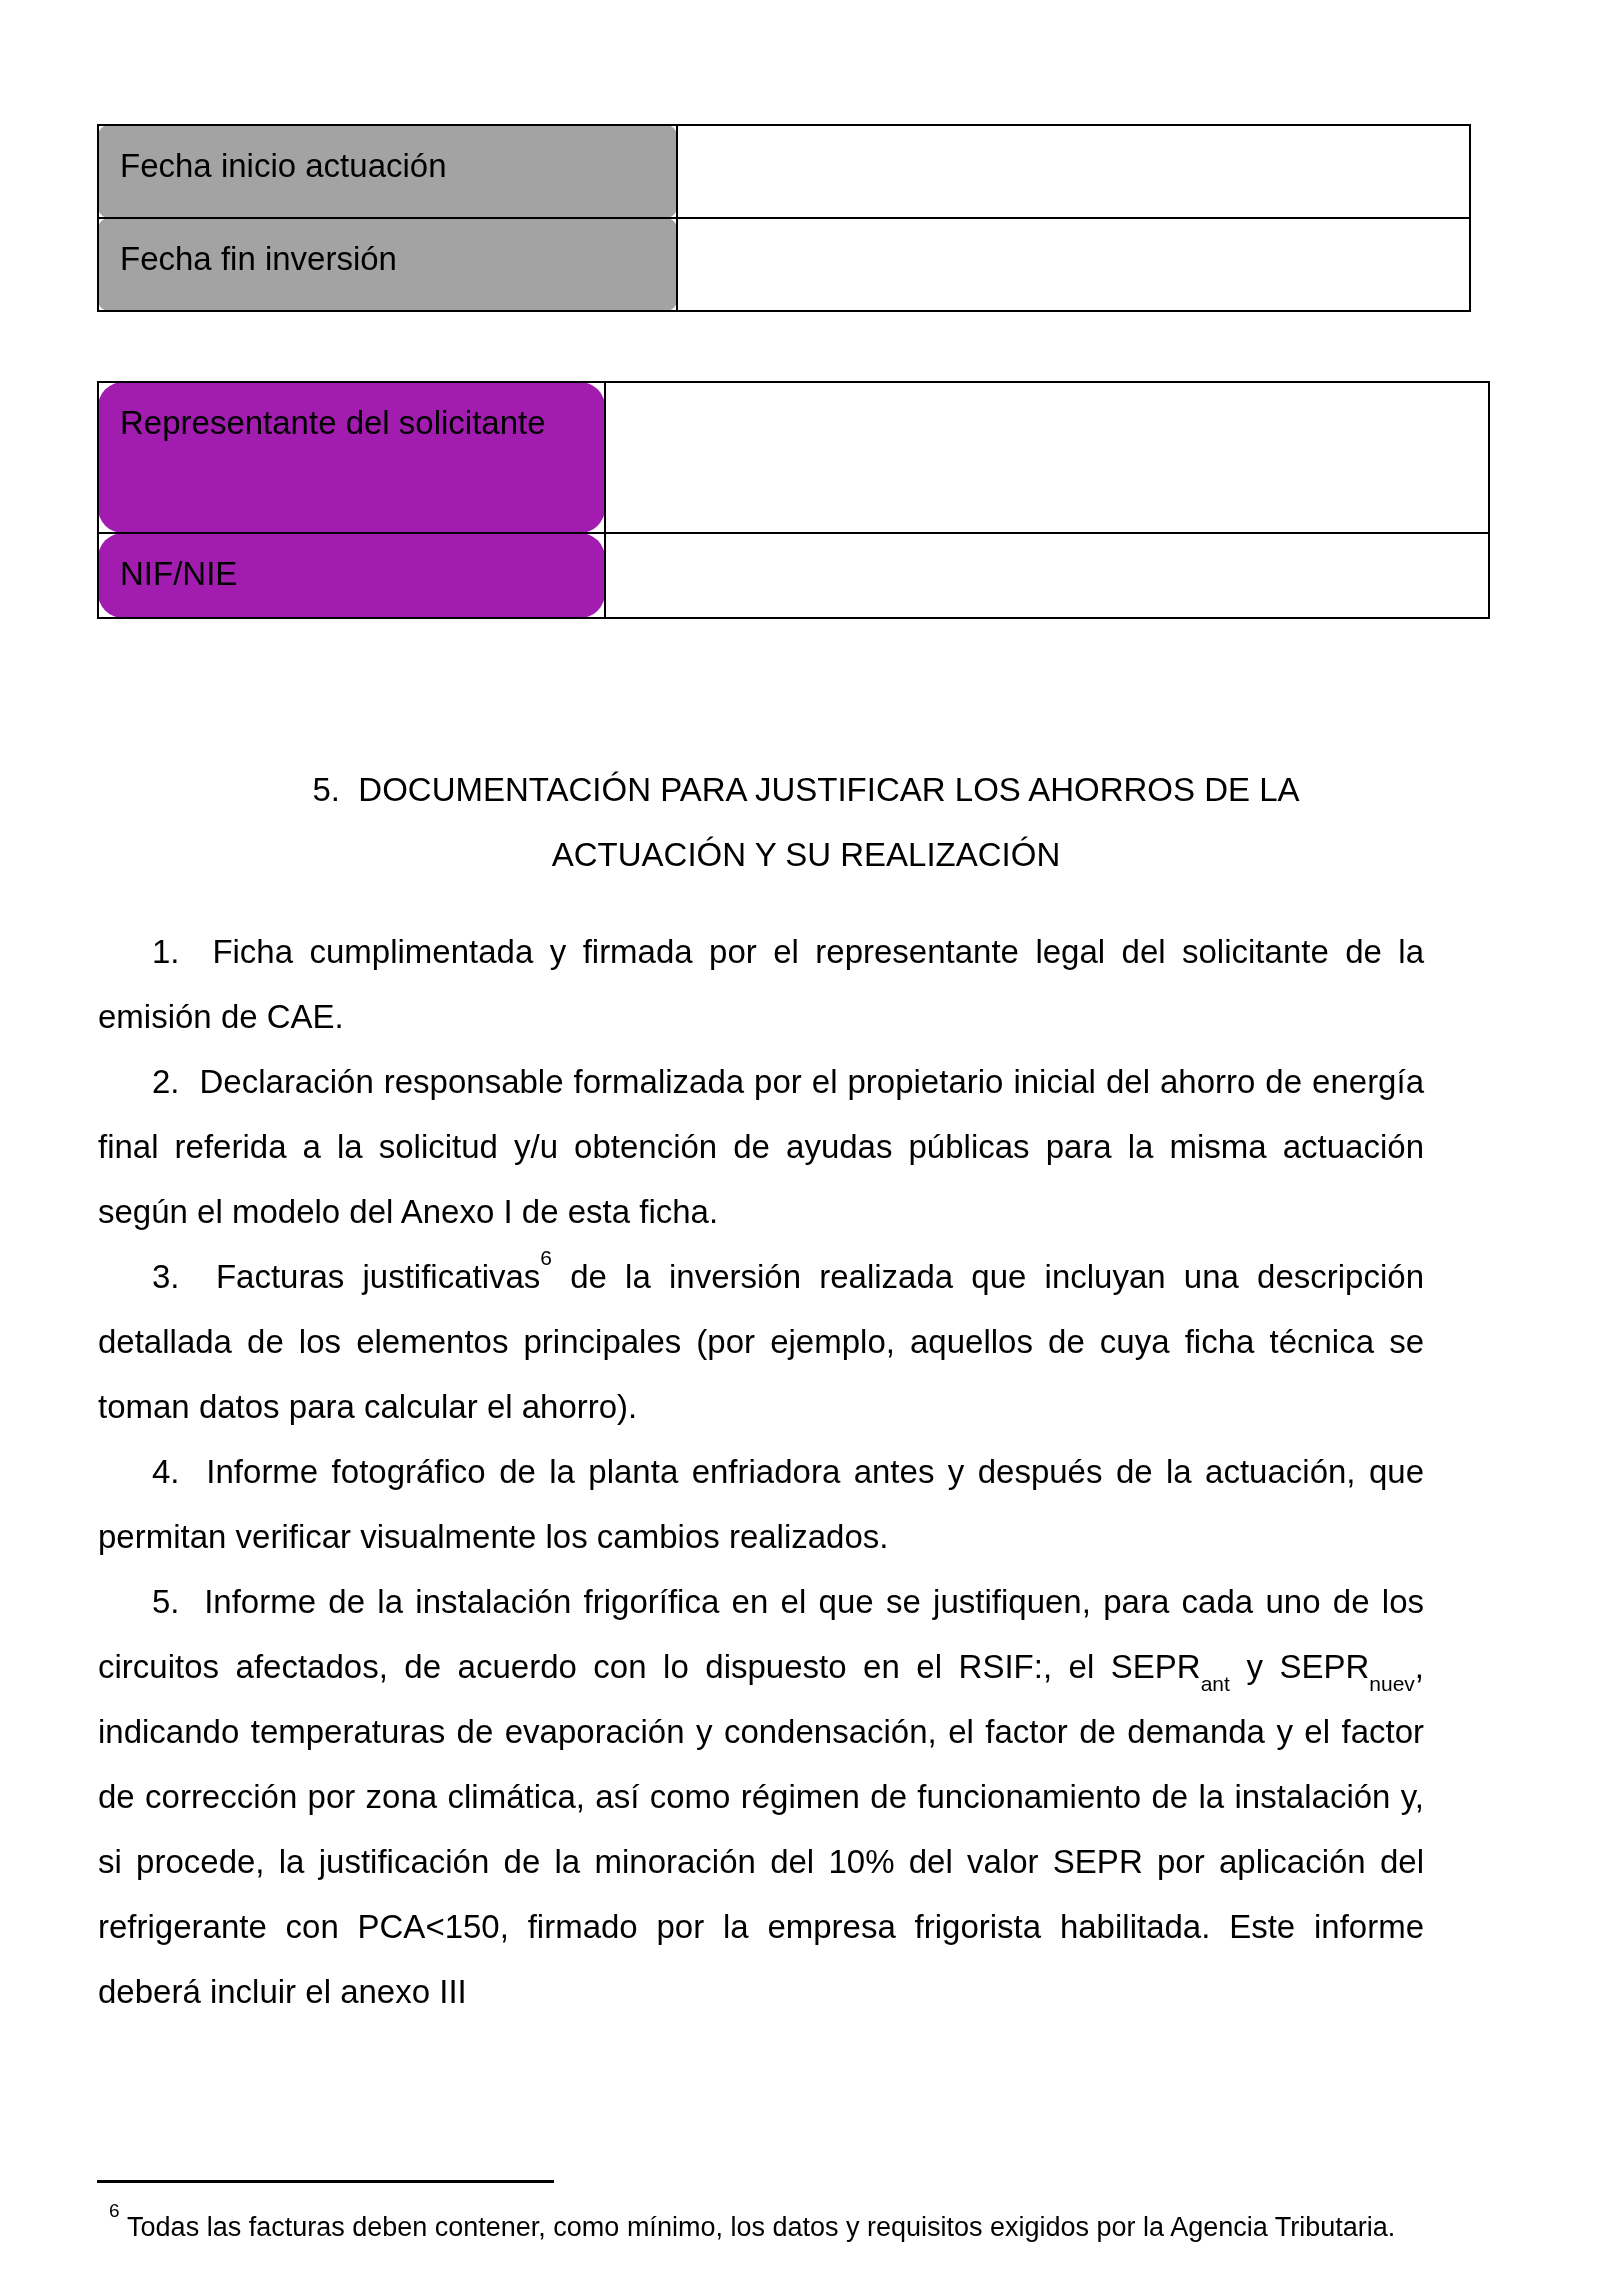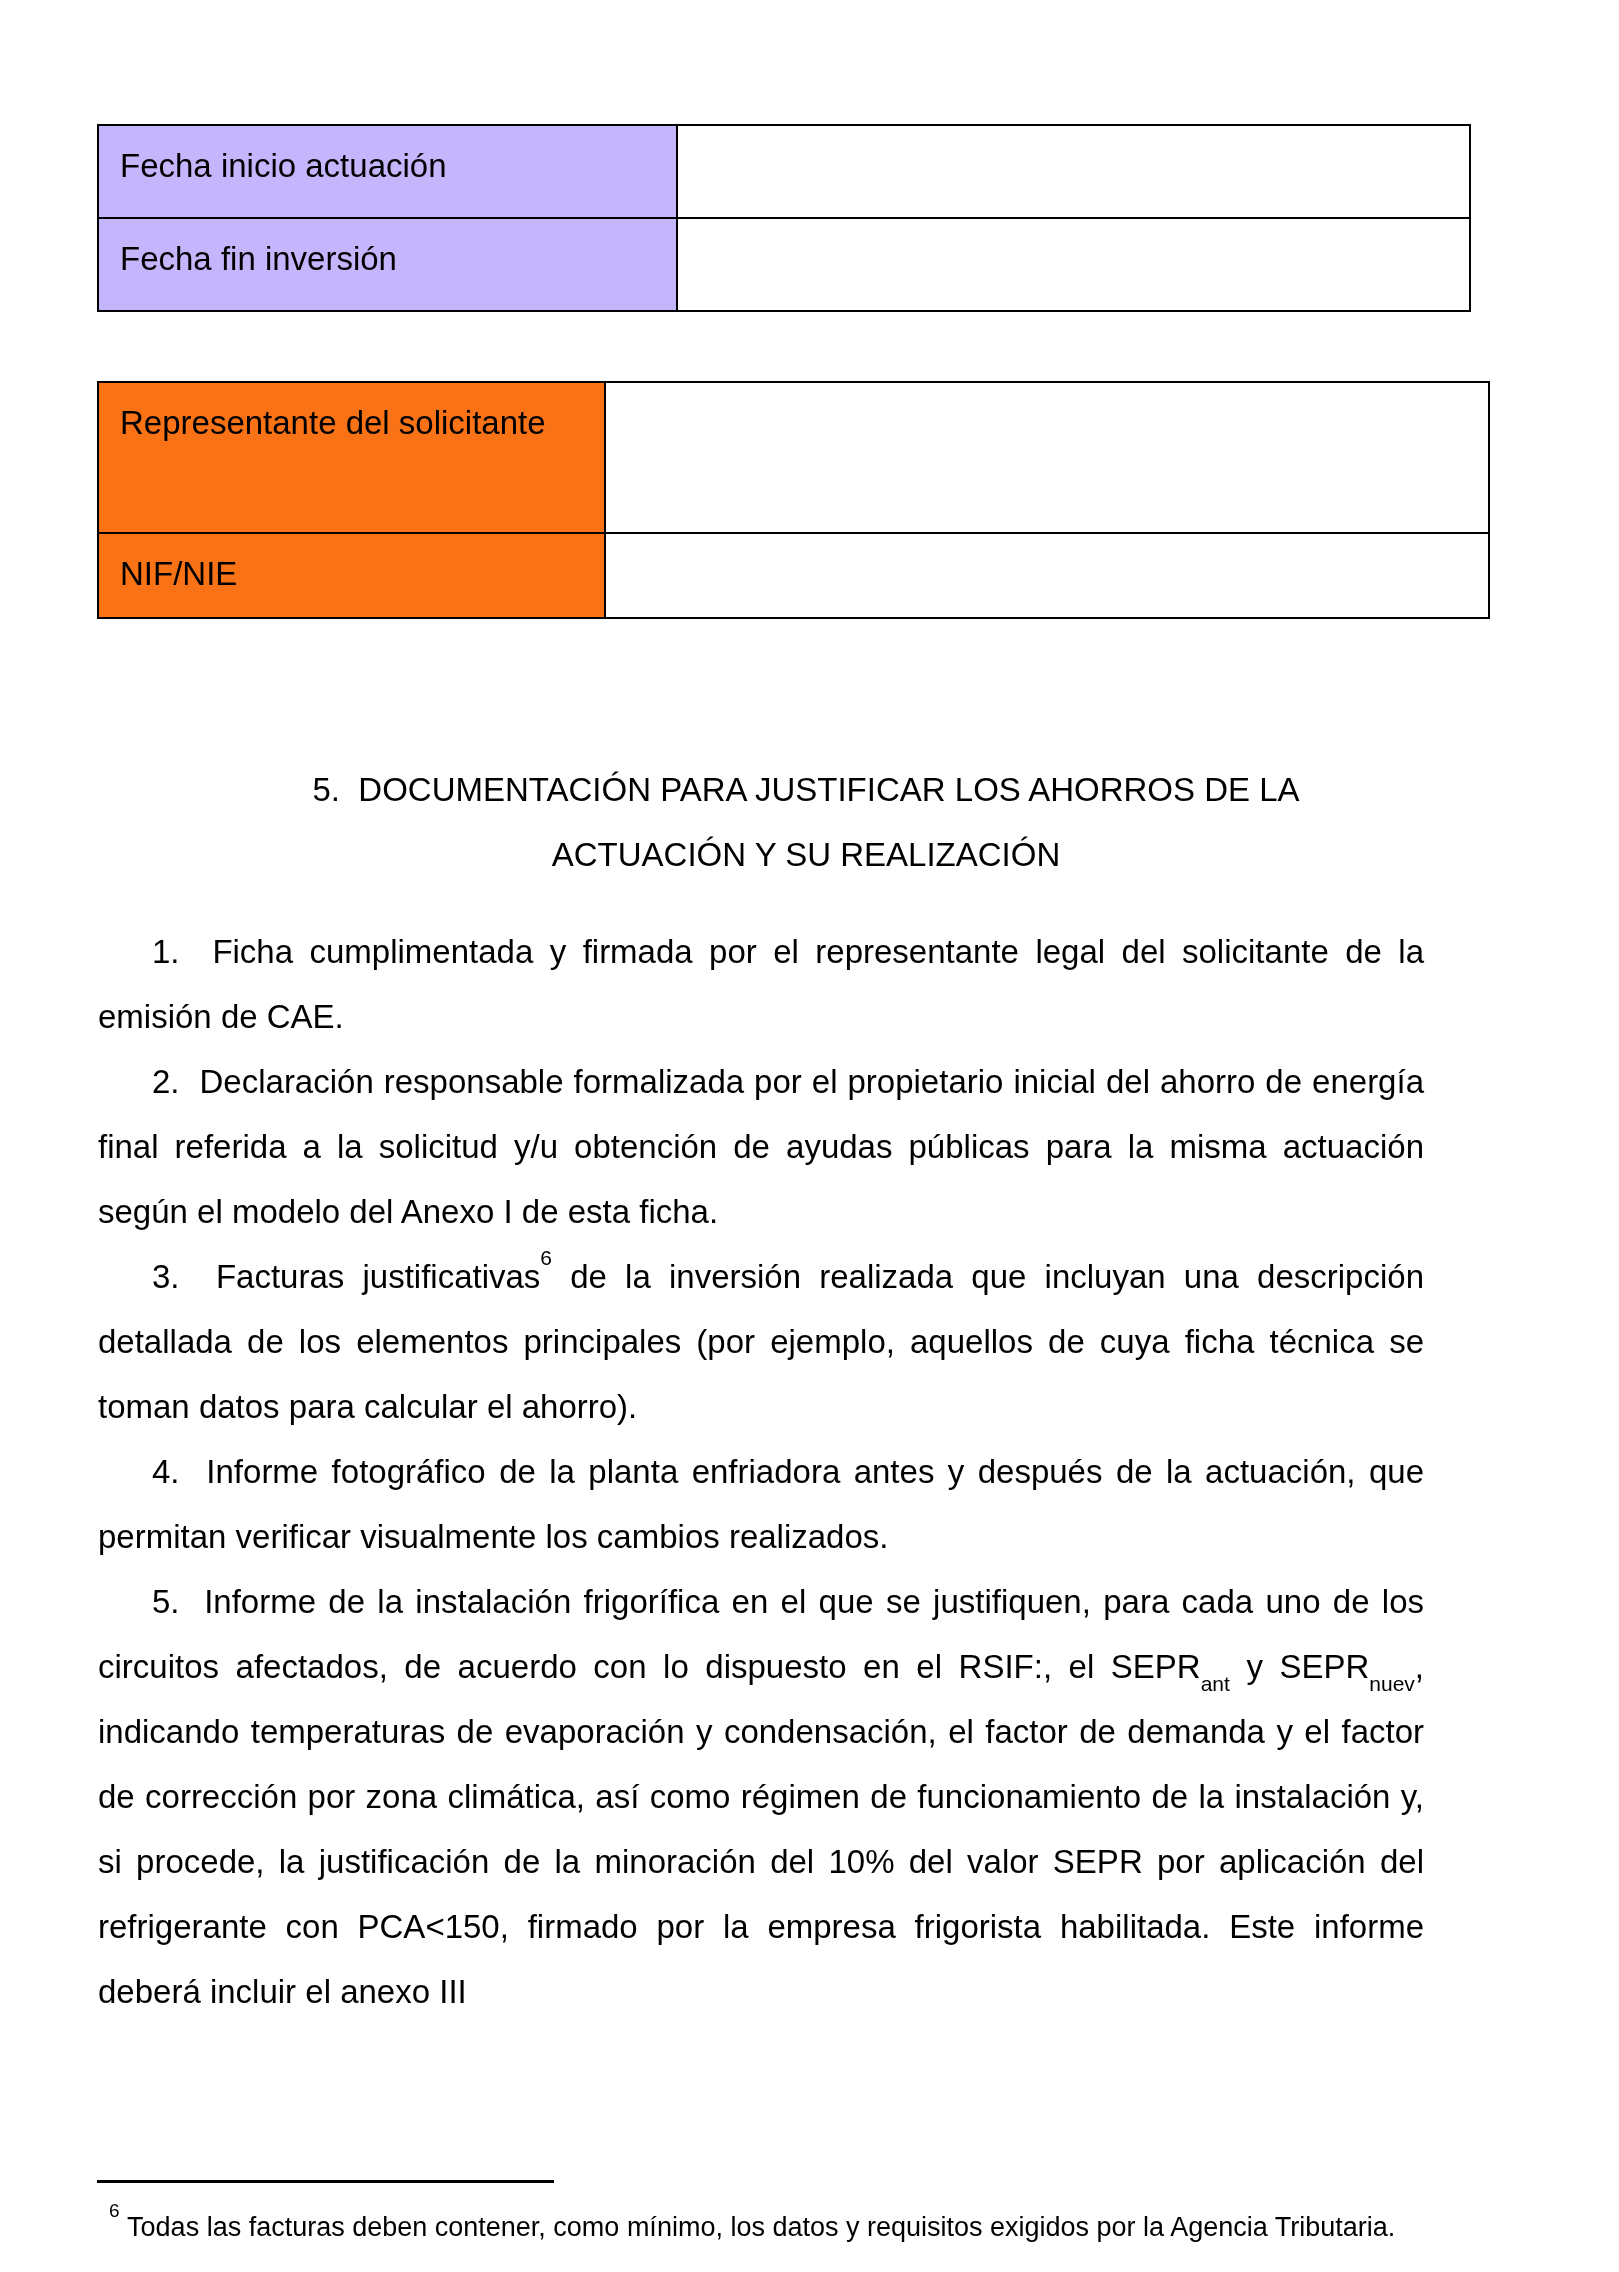--- a/index.html
+++ b/index.html
@@ -19,24 +19,24 @@
   }
   table.doc-table td{
     border:2.5px solid #000;
     vertical-align:top;
     font-size:33px;
     line-height:65px;
     padding:6.5px 11.5px 0 21px;
     overflow:hidden;
   }
   .dates-table{left:97px;top:124px;width:1374px;}
-  .dates-table td.label{width:544px;background:#c4b5fd;}
+  .dates-table td.label{width:544px;background:#a3a3a3;border-radius:11px;}
   .dates-table tr{height:93px;}
   .rep-table{left:97px;top:381px;width:1393px;}
-  .rep-table td.label{width:472px;background:#f97316;}
+  .rep-table td.label{width:472px;background:#a21caf;border-radius:25px;}
   .rep-table tr.r1{height:151px;}
   .rep-table tr.r2{height:85px;}
   .rep-table tr.r3{height:86px;}
 
   .heading{
     position:absolute;left:98px;top:757px;width:1416px;
     text-align:center;font-size:33px;line-height:65px;
   }
   .body-text{
     position:absolute;left:98px;top:919px;width:1326px;

